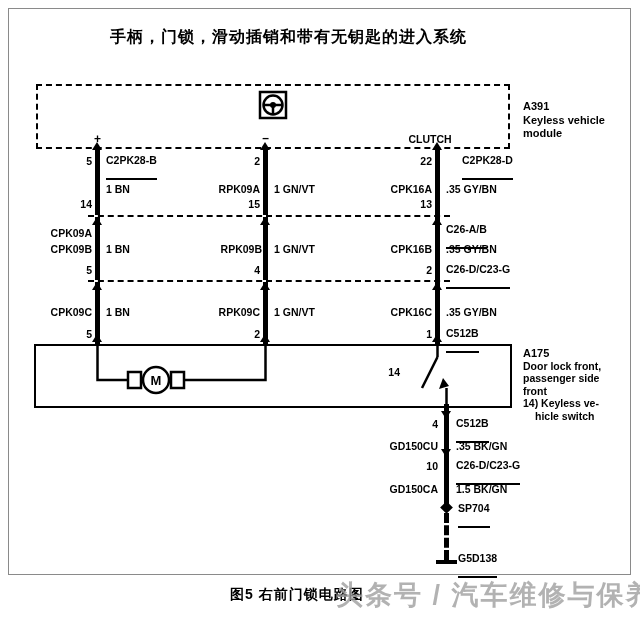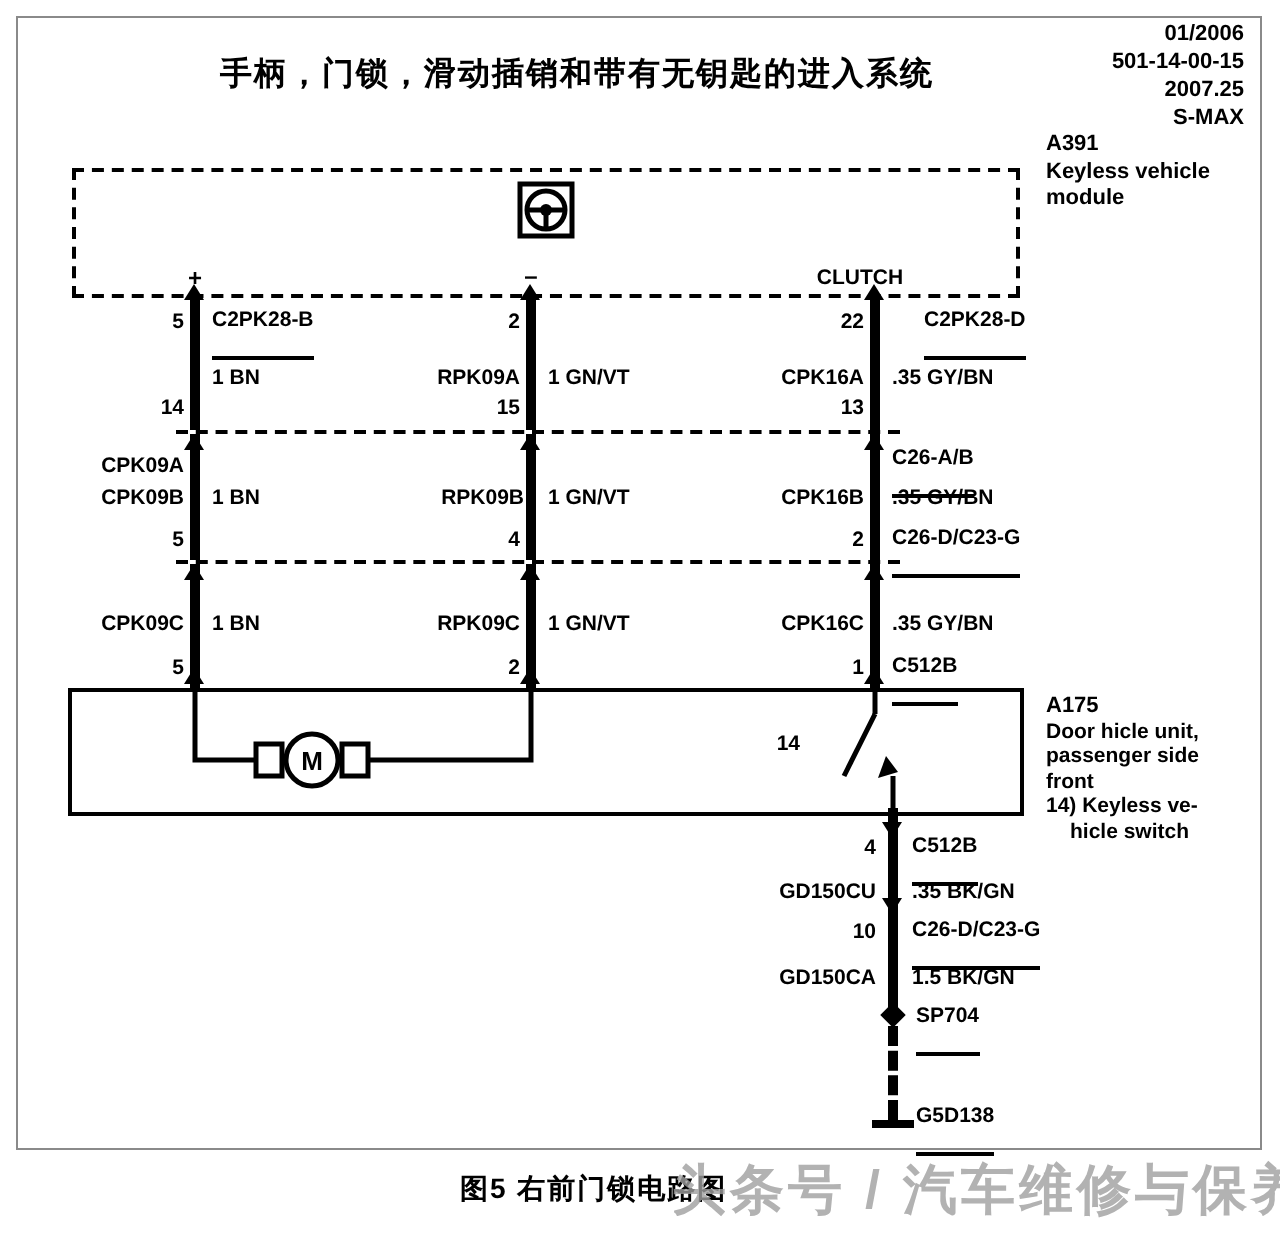--- a/index.html
+++ b/index.html
@@ -28,39 +28,33 @@
              color:#9f9f9f;opacity:.8;letter-spacing:2px;white-space:nowrap;}
 </style>
 </head>
 <body>
 
 <div id="page">
 
   <div class="frame"></div>
 
   <div class="title">手柄，门锁，滑动插销和带有无钥匙的进入系统</div>
-  <div class="refblk">
-    <div>01/2006</div>
-    <div>501-14-00-15</div>
-    <div>2007.25</div>
-    <div>S-MAX</div>
-  </div>
 
   <div class="box-dash" style="left:36px;top:84px;width:470px;height:61px;"></div>
   <svg style="position:absolute;left:258px;top:90px;" width="30" height="30" viewBox="0 0 30 30">
     <rect x="2" y="2" width="26" height="26" fill="none" stroke="#000" stroke-width="2.5"></rect>
     <circle cx="15" cy="15" r="9.5" fill="none" stroke="#000" stroke-width="2.5"></circle>
     <line x1="5.5" y1="15" x2="24.5" y2="15" stroke="#000" stroke-width="2.5"></line>
     <line x1="15" y1="15" x2="15" y2="24.5" stroke="#000" stroke-width="2.5"></line>
     <circle cx="15" cy="15" r="3" fill="#000"></circle>
   </svg>
   <div class="lbl ca" style="left:89px;top:133px;width:17px;font-size:12px;">+</div>
   <div class="lbl ca" style="left:257px;top:132px;width:17px;font-size:12px;">–</div>
   <div class="lbl ca" style="left:390px;top:133px;width:80px;">CLUTCH</div>
-  <div class="compblk" style="left:523px;top:66px;">
+  <div class="compblk" style="left:523px;top:100px;">
     <div>A391</div>
     <div>Keyless vehicle</div>
     <div>module</div>
   </div>
 
   <div class="vl" style="left:95px;top:150px;height:65px;"></div>
   <div class="vl" style="left:263px;top:150px;height:65px;"></div>
   <div class="vl" style="left:435px;top:150px;height:65px;"></div>
   <div class="vl" style="left:95px;top:217px;height:63px;"></div>
   <div class="vl" style="left:263px;top:217px;height:63px;"></div>
@@ -140,21 +134,21 @@
     <g>
       <line x1="403.5" y1="2" x2="403.5" y2="13" stroke="#000" stroke-width="2.5"></line>
       <line x1="403.5" y1="13" x2="388" y2="44" stroke="#000" stroke-width="2.5"></line>
       <polygon points="409,34 405,45 415,42" fill="#000"></polygon>
       <line x1="412.5" y1="44" x2="412.5" y2="65" stroke="#000" stroke-width="2.5"></line>
     </g>
   </svg>
   <div class="lbl ra" style="left:380px;top:366px;width:20px;">14</div>
   <div class="compblk2" style="left:523px;top:347px;">
     <div style="font-size:11px;">A175</div>
-    <div>Door hicle unit,</div>
+    <div>Door lock front,</div>
     <div>passenger side</div>
     <div>front</div>
     <div>14) Keyless ve-</div>
     <div style="padding-left:12px;">hicle switch</div>
   </div>
 
   <div class="vl" style="left:444px;top:404px;height:102px;"></div>
   <div class="ad" style="left:441px;top:411px;"></div>
   <div class="ad" style="left:441px;top:449px;"></div>
 

